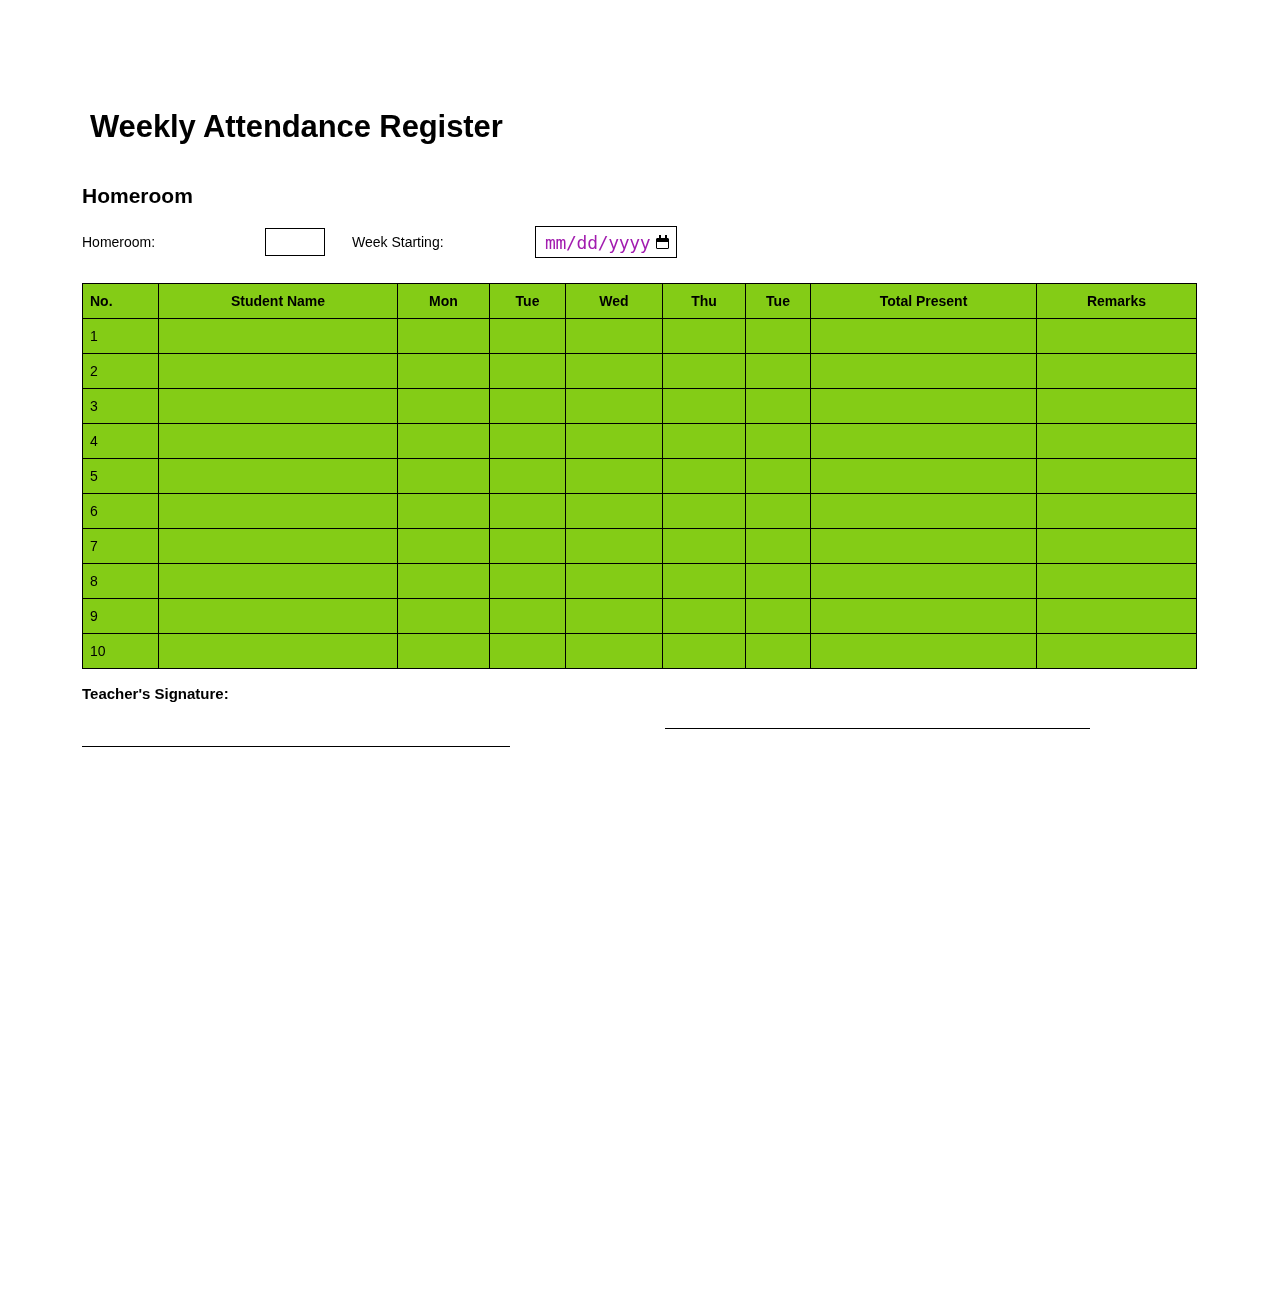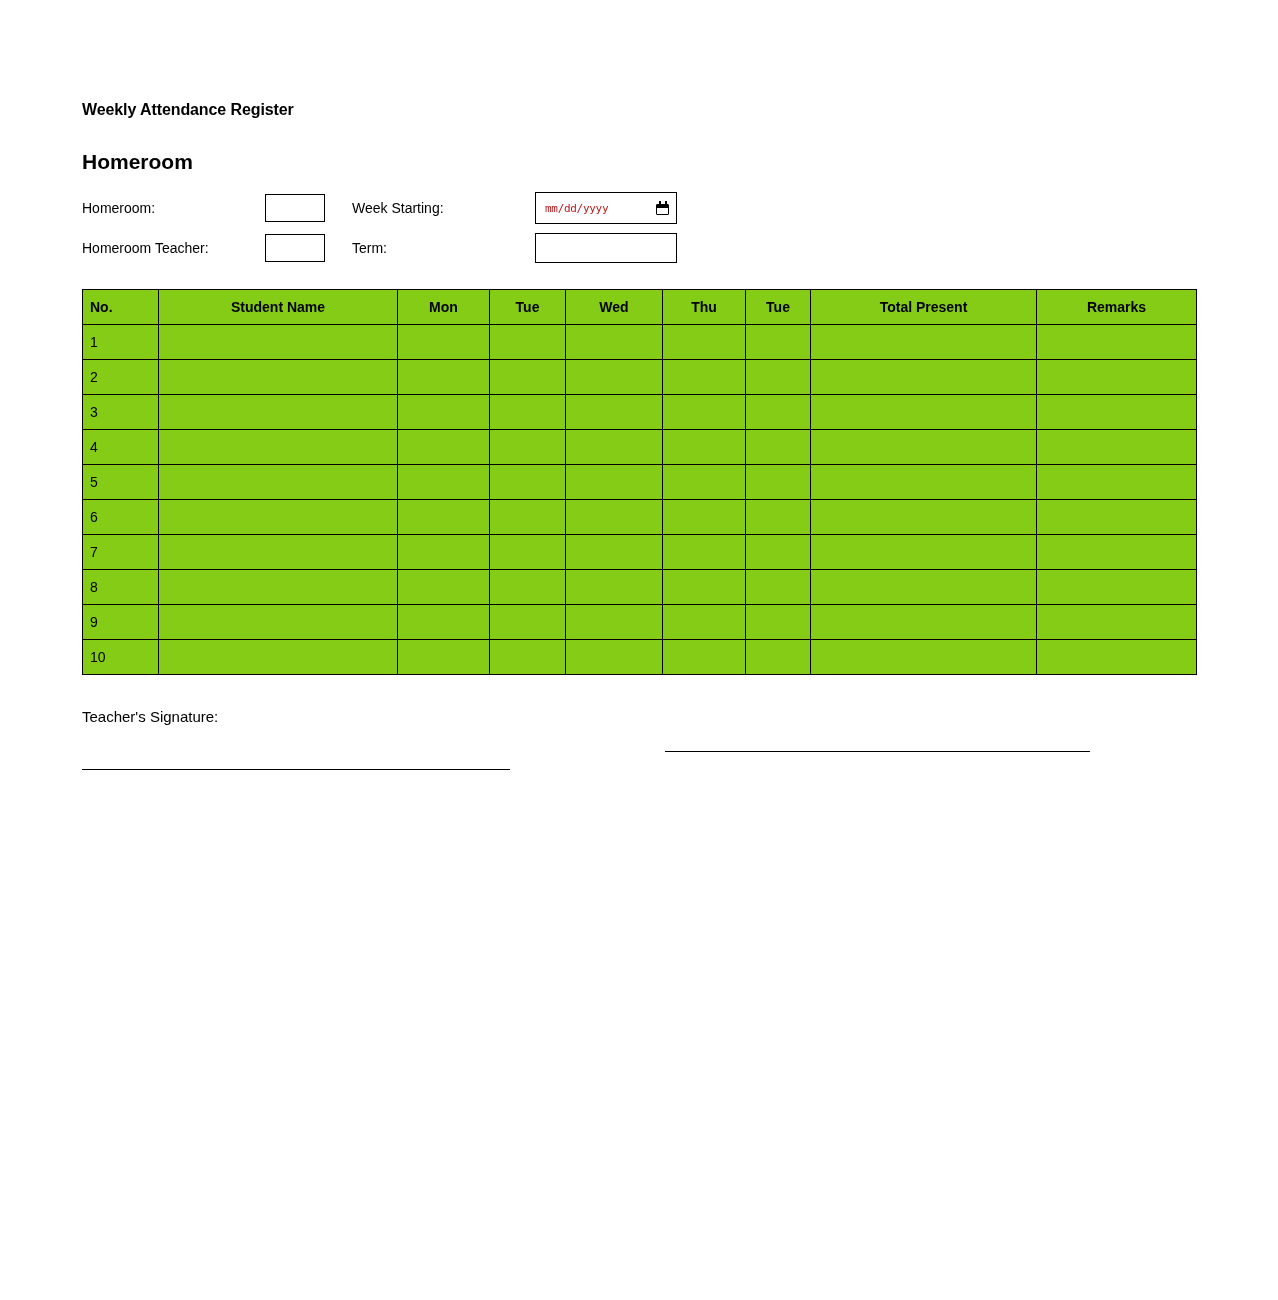--- a/index.html
+++ b/index.html
@@ -19,24 +19,24 @@
   }
   .page {
     position: absolute;
     left: 82px;
     top: 0;
     width: 1115px;
   }
 
   
   .doc-title {
-    font-size: 16px;
+    font-size: 31px;
     font-weight: bold;
     line-height: 1.2;
-    margin: 0;
+    margin: 8px;
     padding-top: 100px;
     letter-spacing: -0.1px;
   }
   .section-title {
     font-size: 21px;
     font-weight: bold;
     line-height: 1.2;
     margin: 0;
     padding-top: 30px;
   }
@@ -85,23 +85,23 @@
     height: 32px;
     border: 1px solid #000;
     background: #fff;
     display: flex;
     align-items: center;
     justify-content: space-between;
     padding: 0 7px 0 9px;
   }
   .date-placeholder {
     font-family: "DejaVu Sans Mono", monospace;
-    font-size: 11px;
+    font-size: 18px;
     letter-spacing: -0.3px;
-    color: #b91c1c;
+    color: #a21caf;
     white-space: nowrap;
   }
   .cal-icon {
     width: 13px;
     height: 14px;
     position: relative;
     flex: 0 0 auto;
   }
   .cal-icon .body {
     position: absolute;
@@ -170,22 +170,23 @@
   col.c-mon     { width: 92px; }
   col.c-tue     { width: 76px; }
   col.c-wed     { width: 97px; }
   col.c-thu     { width: 83px; }
   col.c-fri     { width: 65px; }
   col.c-total   { width: 226px; }
   col.c-remarks { width: 160px; }
 
   
   .signatures {
-    margin-top: 33px;
+    margin-top: 16px;
     display: flex;
+    font-weight: bold;
   }
   .sig-block {
     width: 583px;
   }
   .sig-block.second {
     width: 430px;
   }
   .sig-label {
     font-size: 15px;
     line-height: 1.2;
@@ -217,27 +218,20 @@
       <div class="date-control">
         <span class="date-placeholder">mm/dd/yyyy</span>
         <span class="cal-icon">
           <span class="tab-l"></span>
           <span class="tab-r"></span>
           <span class="body"></span>
         </span>
       </div>
     </div>
 
-    <div class="meta-row">
-      <span class="meta-label col-a">Homeroom Teacher:</span>
-      <input class="box-small" type="text" value="" style="">
-      <span class="meta-gap"></span>
-      <span class="meta-label col-b">Term:</span>
-      <input class="box-wide" type="text" value="" style="">
-    </div>
 
   </div>
 
   <table class="register">
     <colgroup>
       <col class="c-no">
         <col class="c-name">
         <col class="c-mon">
         <col class="c-tue">
       <col class="c-wed">

